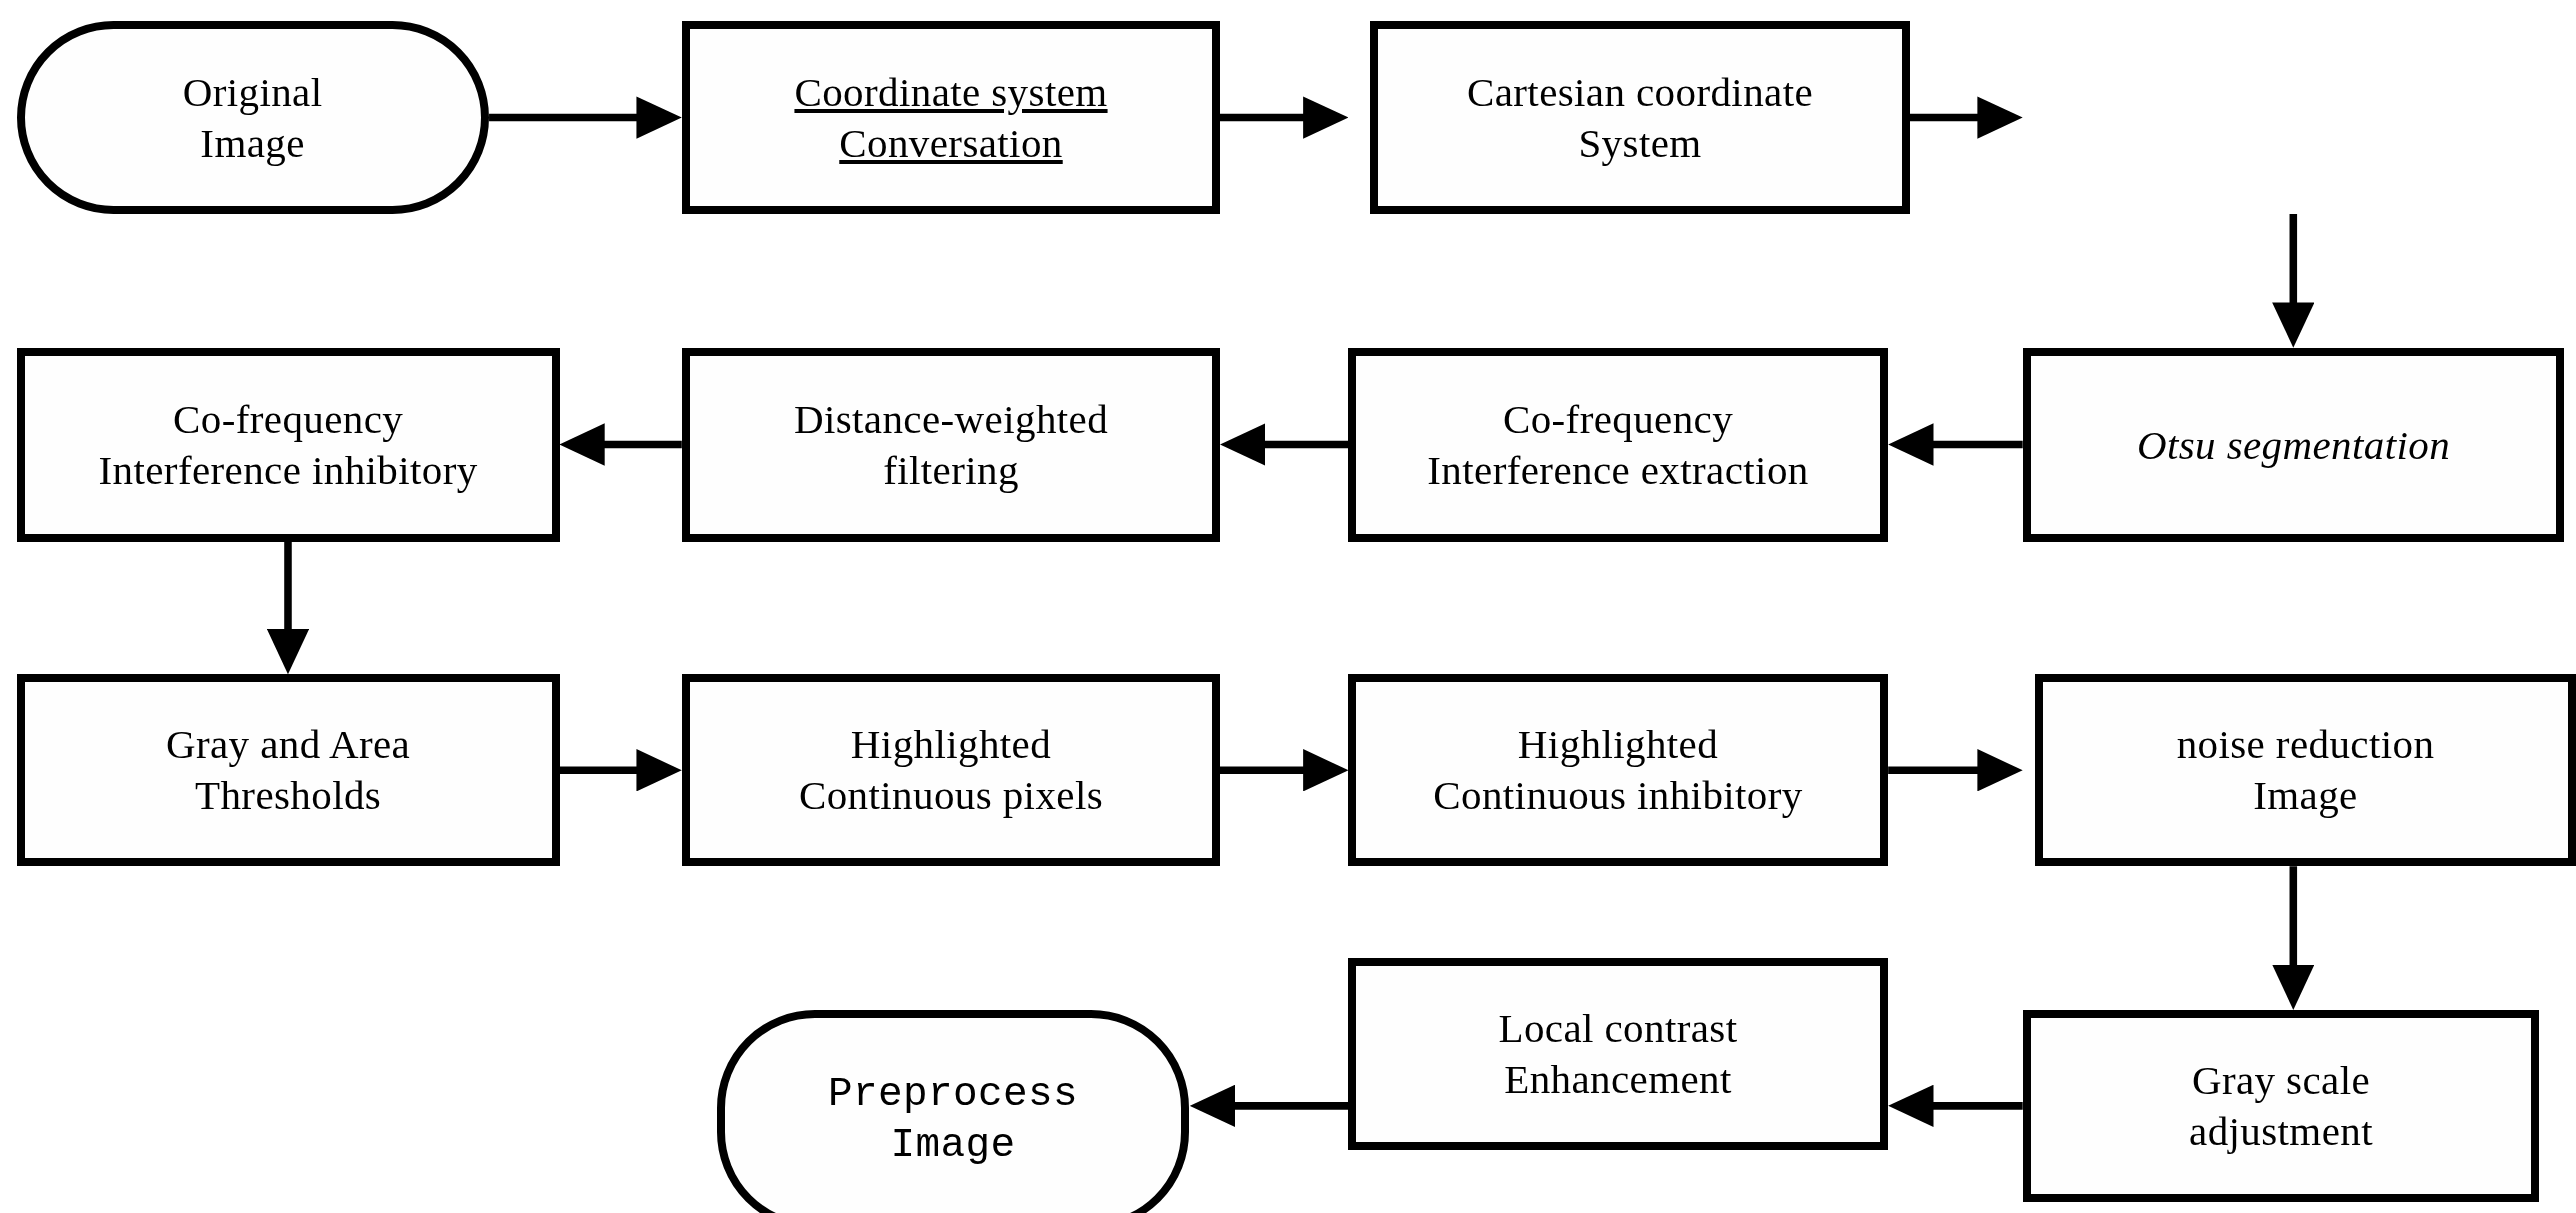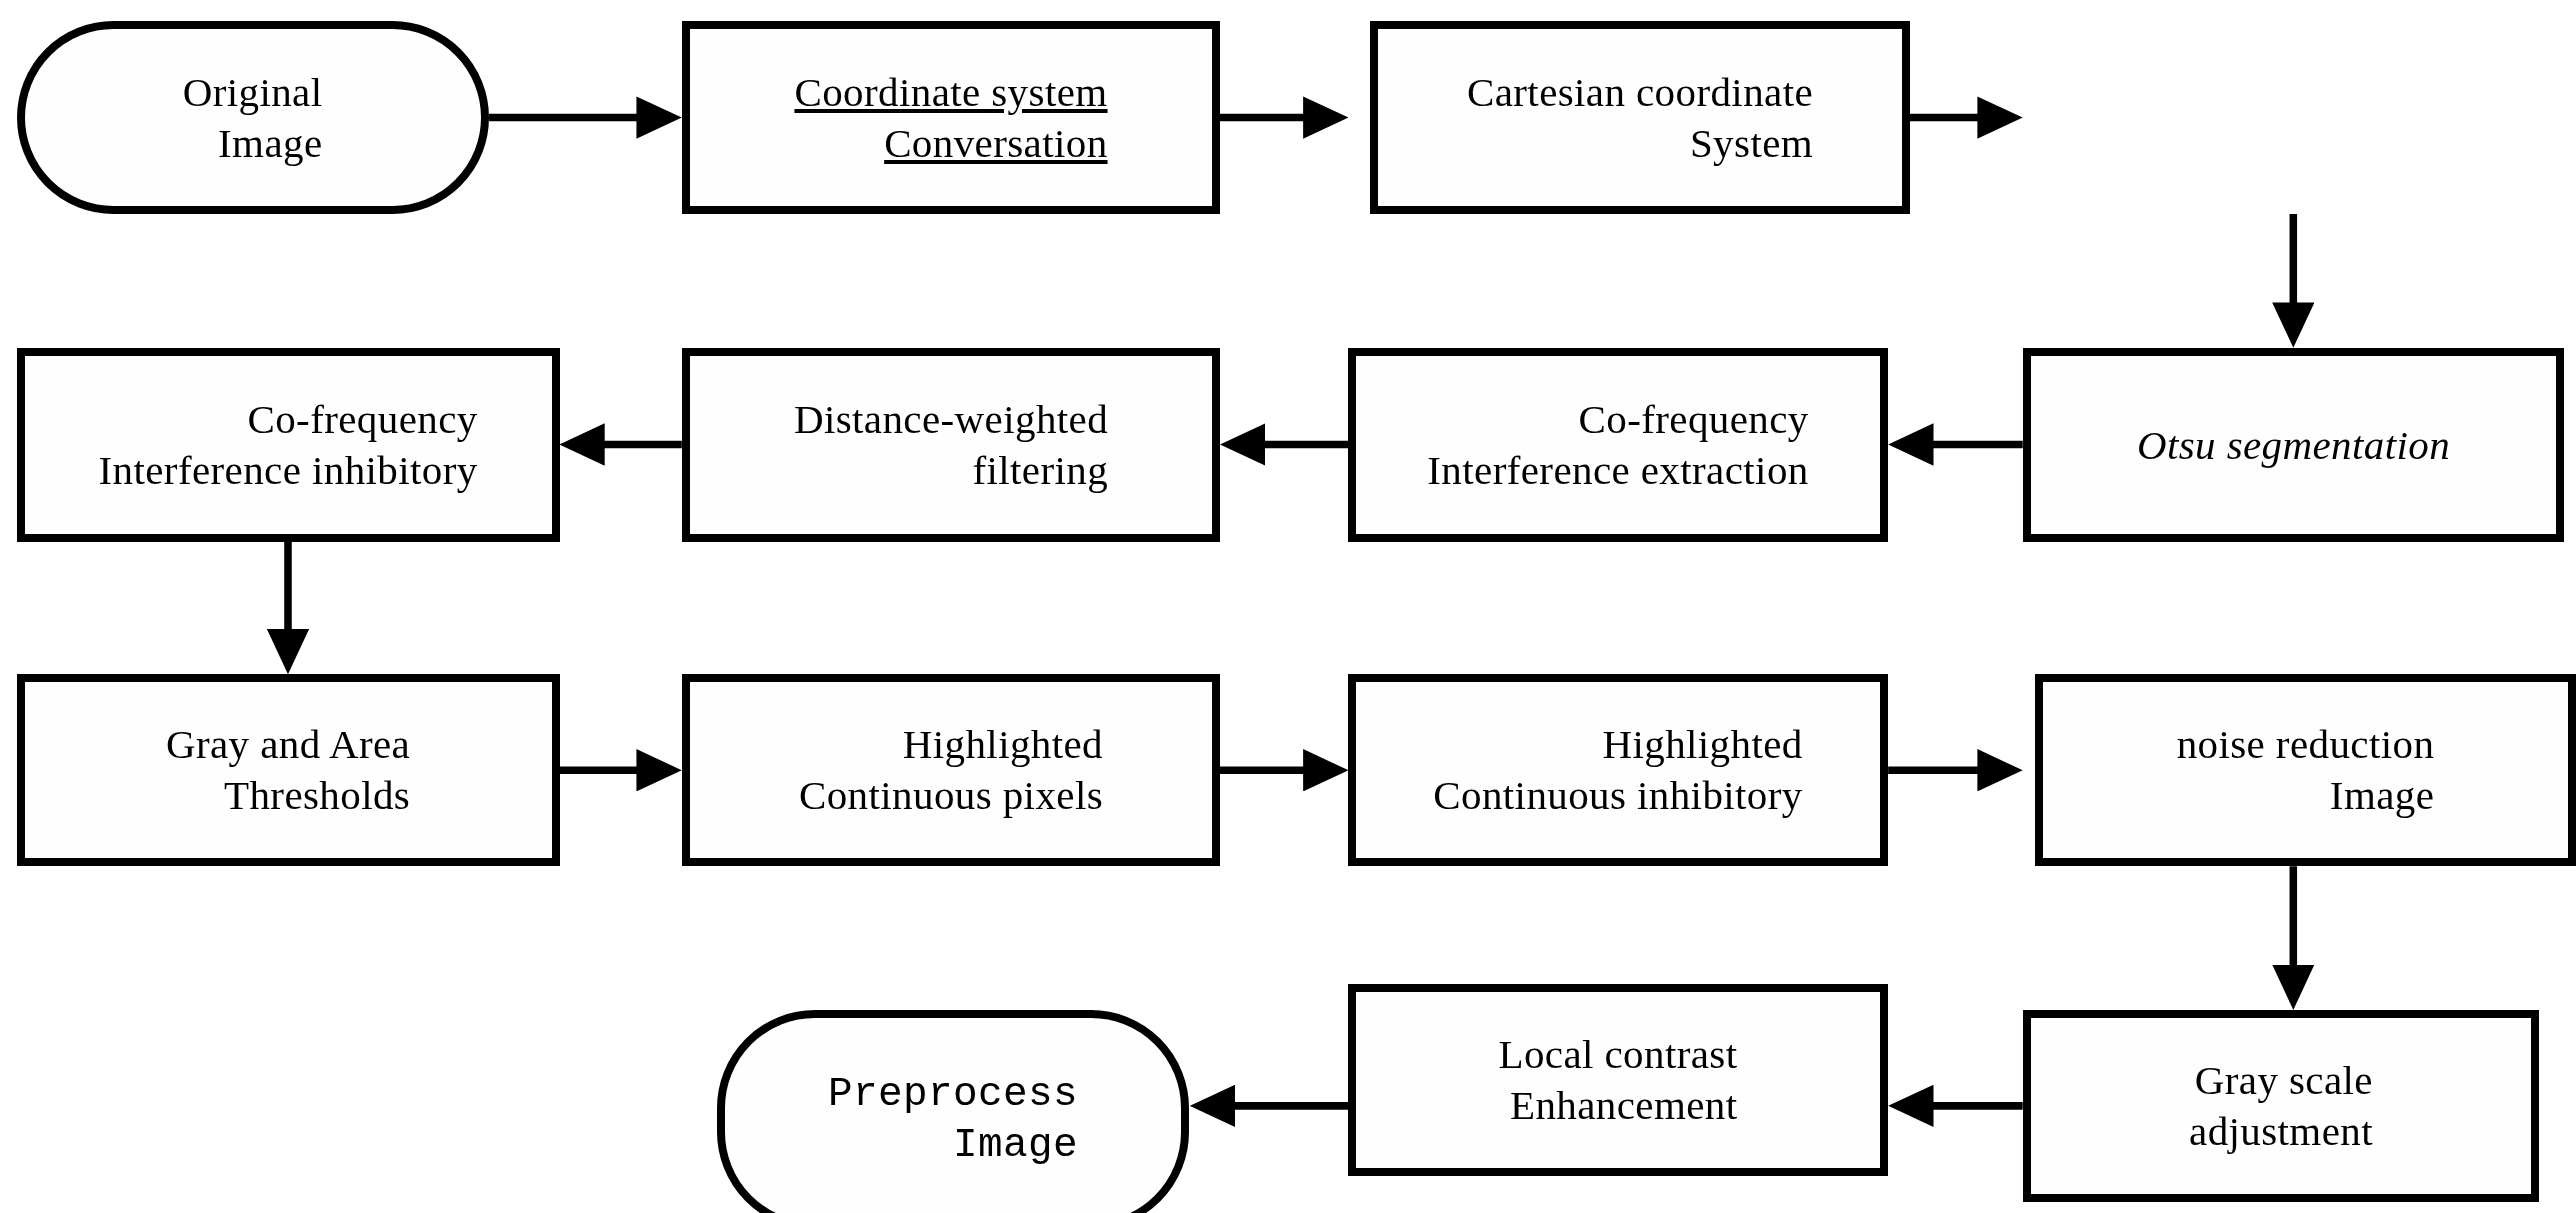--- a/index.html
+++ b/index.html
@@ -20,21 +20,21 @@
     pointer-events: none;
   }
   .node {
     position: absolute;
     box-sizing: border-box;
     background: #fefefe;
     border: 8.3px solid #000000;
     display: flex;
     align-items: center;
     justify-content: center;
-    text-align: right;
+    text-align: center;
   }
   .node.stadium { border-radius: 98px; }
   .node .label {
     white-space: pre-line;
     font-size: 41px;
     line-height: 51px;
     letter-spacing: 0.4px;
   }
 </style>
 </head>
@@ -107,21 +107,21 @@
   </div>
   <div class="node" style="left:2023px; top:674px;  width:541px; height:192px;margin-left:12px;">
     <span class="label">noise reduction
 Image</span>
   </div>
 
   <div class="node stadium" style="left:717px; top:1010px; width:472px; height:220px;font-family:Liberation Mono, monospace;">
     <span class="label">Preprocess
 Image</span>
   </div>
-  <div class="node" style="left:1348px; top:984px; width:540px; height:192px;">
+  <div class="node" style="left:1348px; top:958px; width:540px; height:192px;">
     <span class="label">Local contrast
 Enhancement</span>
   </div>
   <div class="node" style="left:2023px; top:1010px; width:516px; height:192px;">
     <span class="label">Gray scale
 adjustment</span>
   </div>
 
 </div>
 

